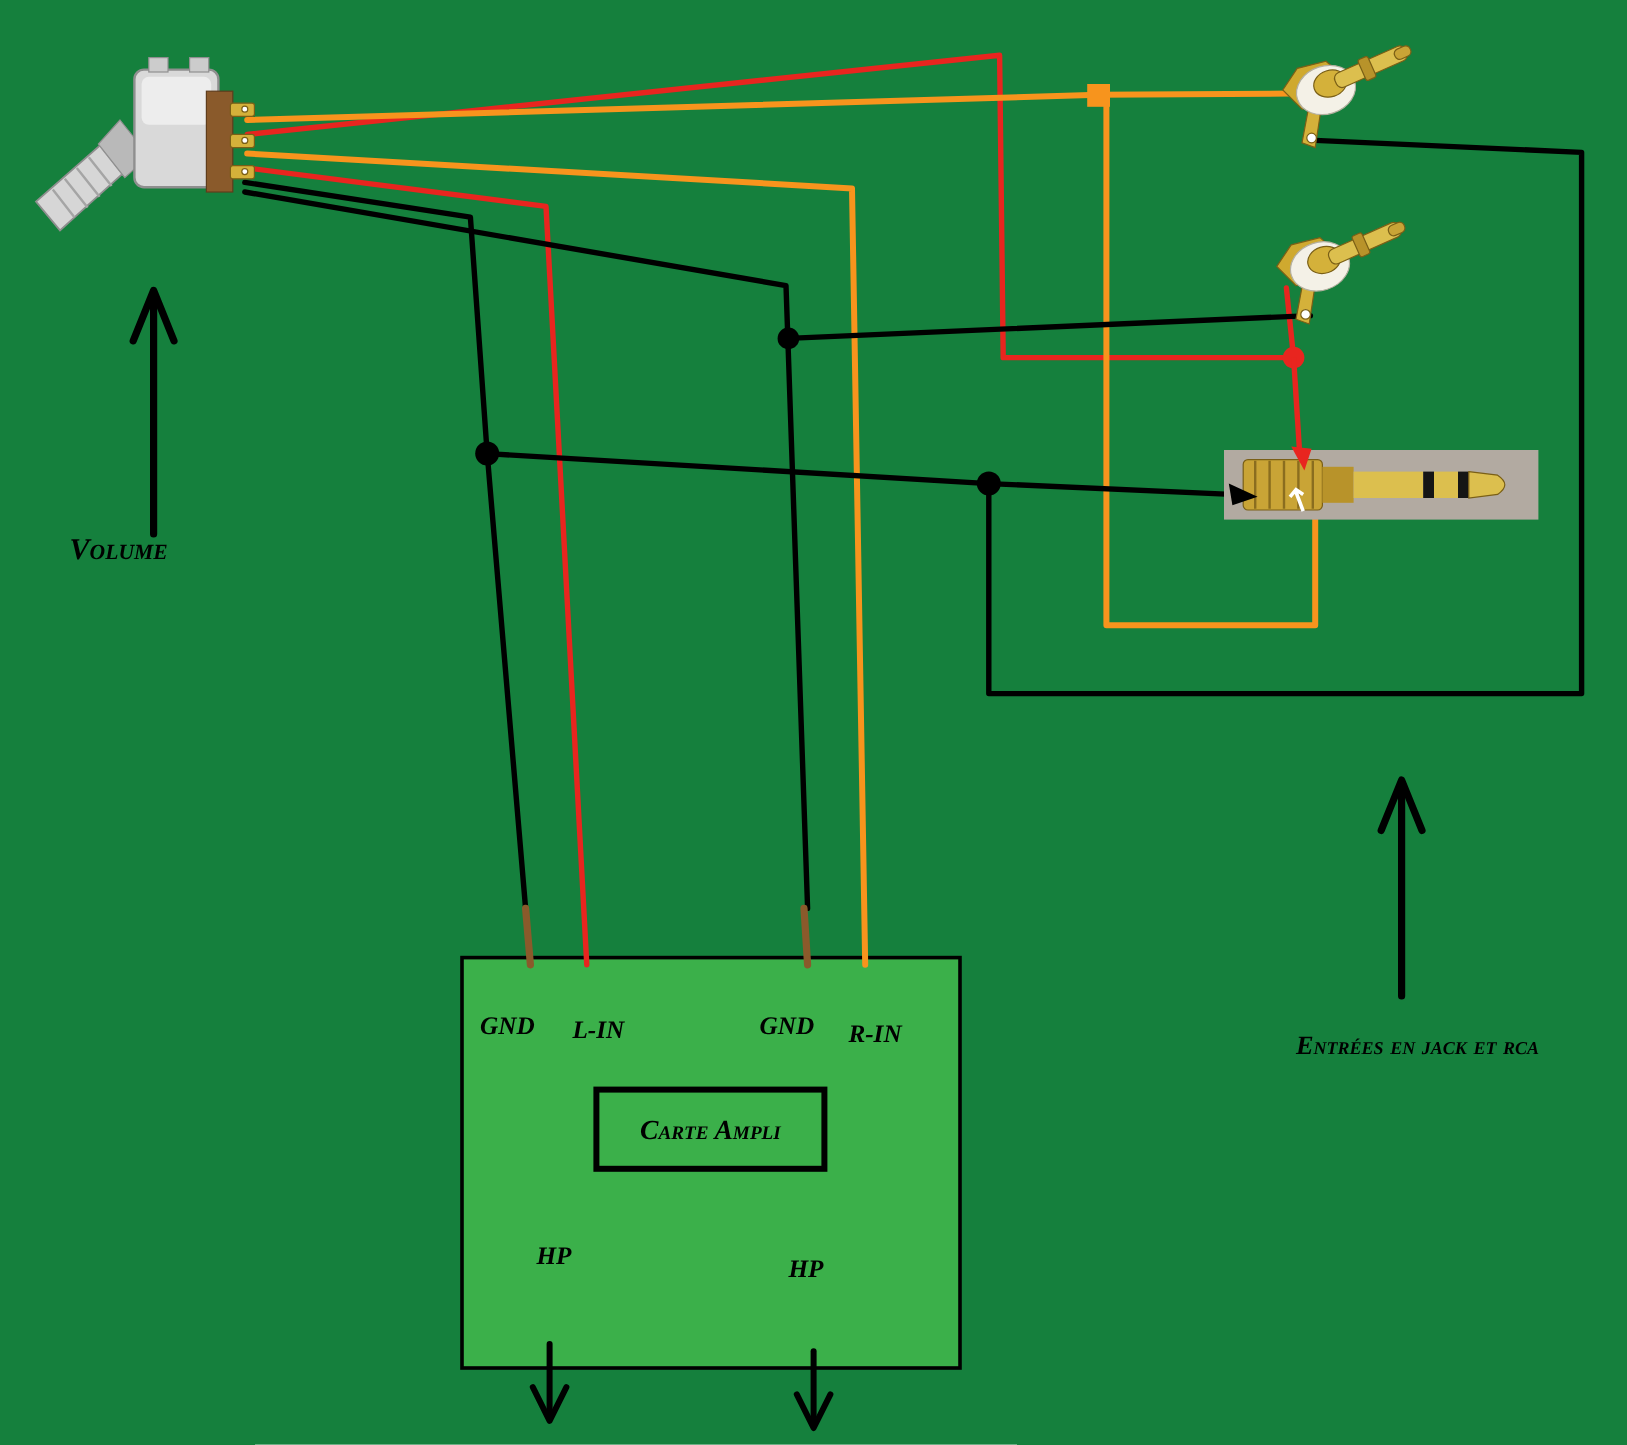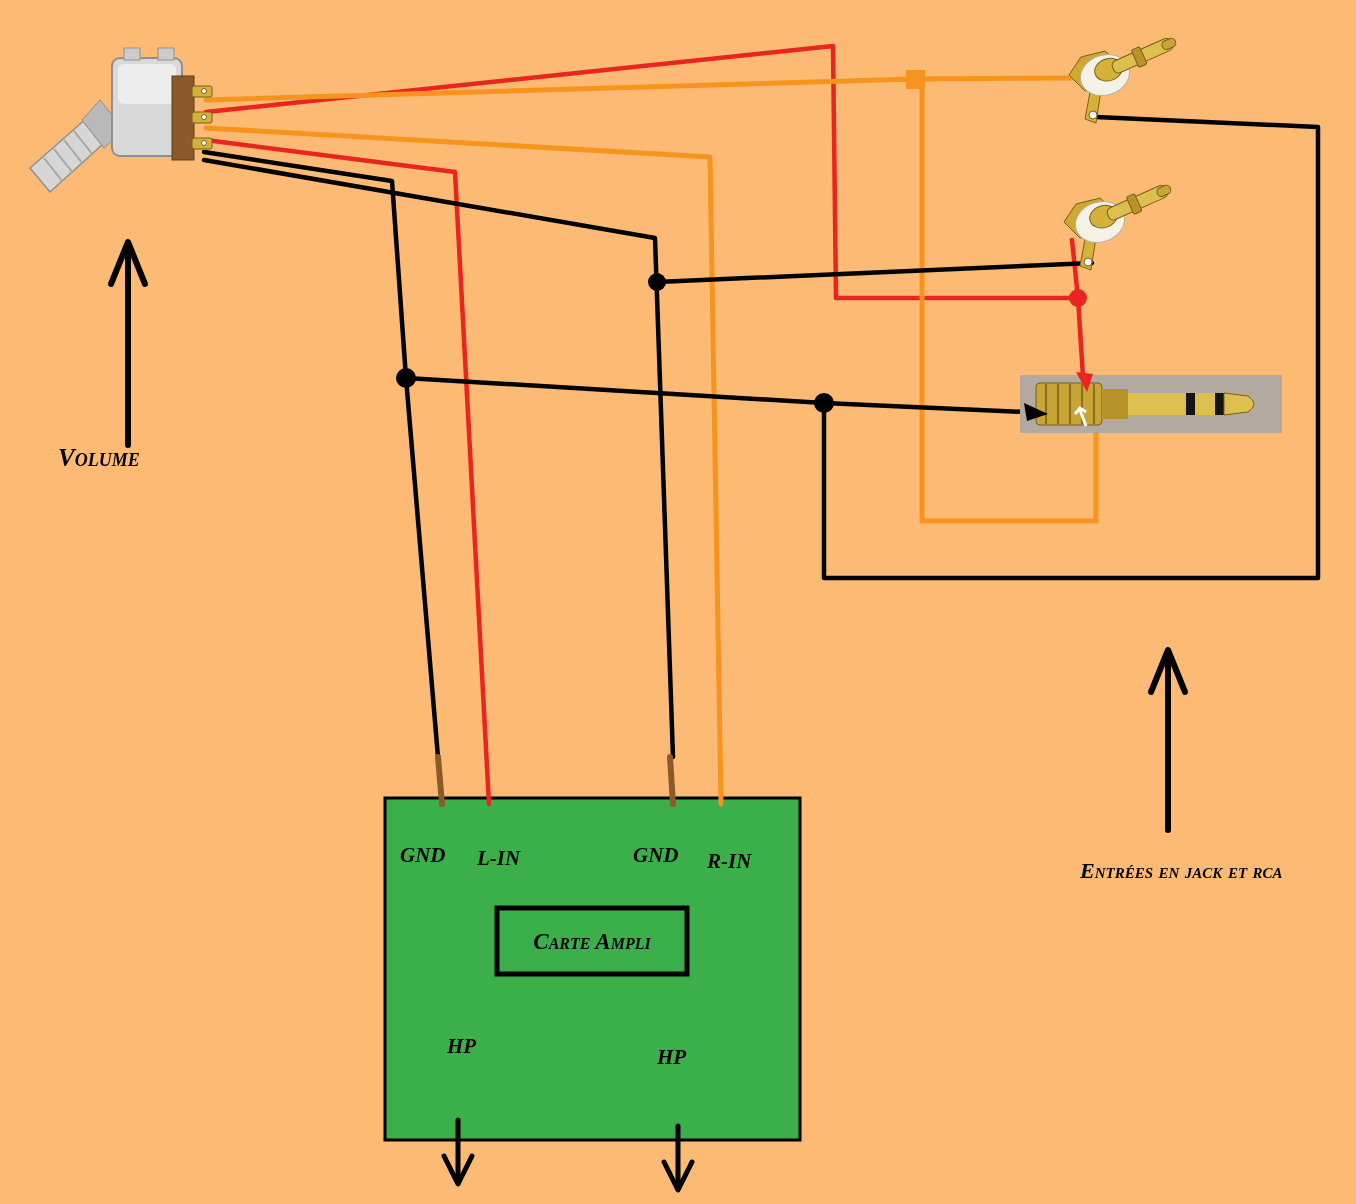--- a/index.html
+++ b/index.html
@@ -4,21 +4,21 @@
 <style>
   html, body {
     margin: 0;
     padding: 0;
     background: #ffffff;
   }
   .stage {
     position: relative;
     width: 1356px;
     height: 1204px;
-    background: #fdba74;
+    background: #15803d;
     overflow: hidden;
   }
   svg { display: block; }
   .caption {
     font-family: "Liberation Serif", serif;
     font-style: italic;
     font-weight: bold;
     font-variant: small-caps;
     fill: #000000;
   }

